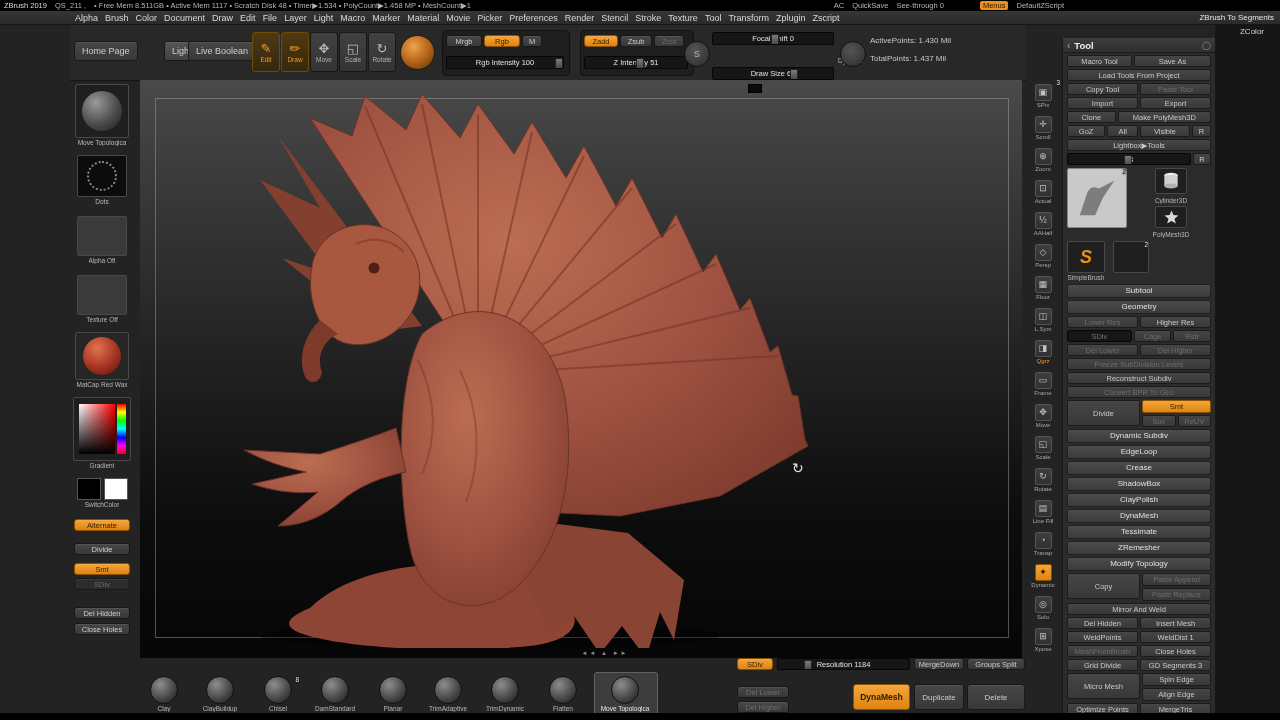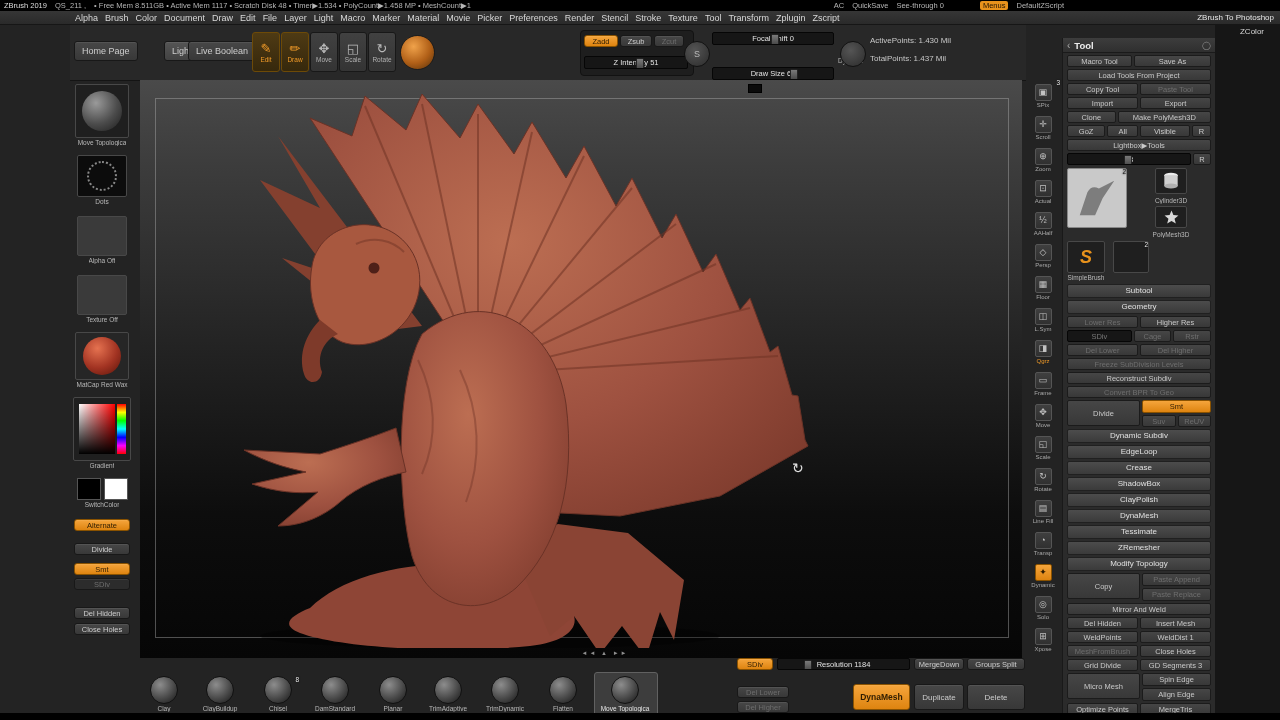--- a/index.html
+++ b/index.html
@@ -87,21 +87,21 @@
     <span>Render</span>
     <span>Stencil</span>
     <span>Stroke</span>
     <span>Texture</span>
     <span>Tool</span>
     <span>Transform</span>
     <span>Zplugin</span>
     <span>Zscript</span>
   </div>
 
-  <span class="abs" style="top:13px;right:6px;font-size:8px;color:#e6e6e6;">ZBrush To Photoshop</span>
+  <span class="abs" style="top:13px;right:6px;font-size:8px;color:#e6e6e6;">ZBrush To Segments</span>
   <span class="abs" style="top:27px;right:16px;font-size:8px;color:#d8d8d8;">ZColor</span>
 
   <div class="abs" style="left:70px;top:25px;width:956px;height:55px;background:#282828;border-bottom:1px solid #141414;">
     <div class="abs btn tbtn" style="left:4px;top:16px;">Home Page</div>
     <div class="abs btn tbtn" style="left:66px;top:16px;background:linear-gradient(#555,#424242);margin-left:28px;">LightBox</div>
     <div class="abs btn tbtn" style="left:118px;top:16px;">Live Boolean</div>
 
     <div class="abs ttog on" style="left:182px;top:7px;">
       <span class="ic">✎</span>
       <span class="tl">Edit</span>
@@ -118,20 +118,29 @@
       <span class="ic">◱</span>
       <span class="tl">Scale</span>
     </div>
     <div class="abs ttog" style="left:298px;top:7px;">
       <span class="ic">↻</span>
       <span class="tl">Rotate</span>
     </div>
 
     <div class="abs" style="left:330px;top:10px;width:33px;height:33px;border-radius:50%;background:radial-gradient(circle at 38% 32%,#f0a24a,#b05f17 55%,#55300a);border:1px solid #1c1c1c;"></div>
 
+    <div class="grp" style="left:372px;top:5px;width:126px;height:44px;">
+      <div class="abs btn sm" style="left:3px;top:4px;width:36px;">Mrgb</div>
+      <div class="abs btn sm acc" style="left:41px;top:4px;width:36px;">Rgb</div>
+      <div class="abs btn sm" style="left:79px;top:4px;width:20px;">M</div>
+      <div class="abs slider" style="left:3px;top:25px;width:118px;">
+        <span>Rgb Intensity 100</span>
+        <span class="sknob" style="left:93%;"></span>
+      </div>
+    </div>
 
     <div class="grp" style="left:510px;top:5px;width:112px;height:44px;">
       <div class="abs btn sm acc" style="left:3px;top:4px;width:34px;">Zadd</div>
       <div class="abs btn sm" style="left:39px;top:4px;width:32px;">Zsub</div>
       <div class="abs btn sm dim" style="left:73px;top:4px;width:30px;">Zcut</div>
       <div class="abs slider" style="left:3px;top:25px;width:104px;">
         <span>Z Intensity 51</span>
         <span class="sknob" style="left:50%;"></span>
       </div>
     </div>

